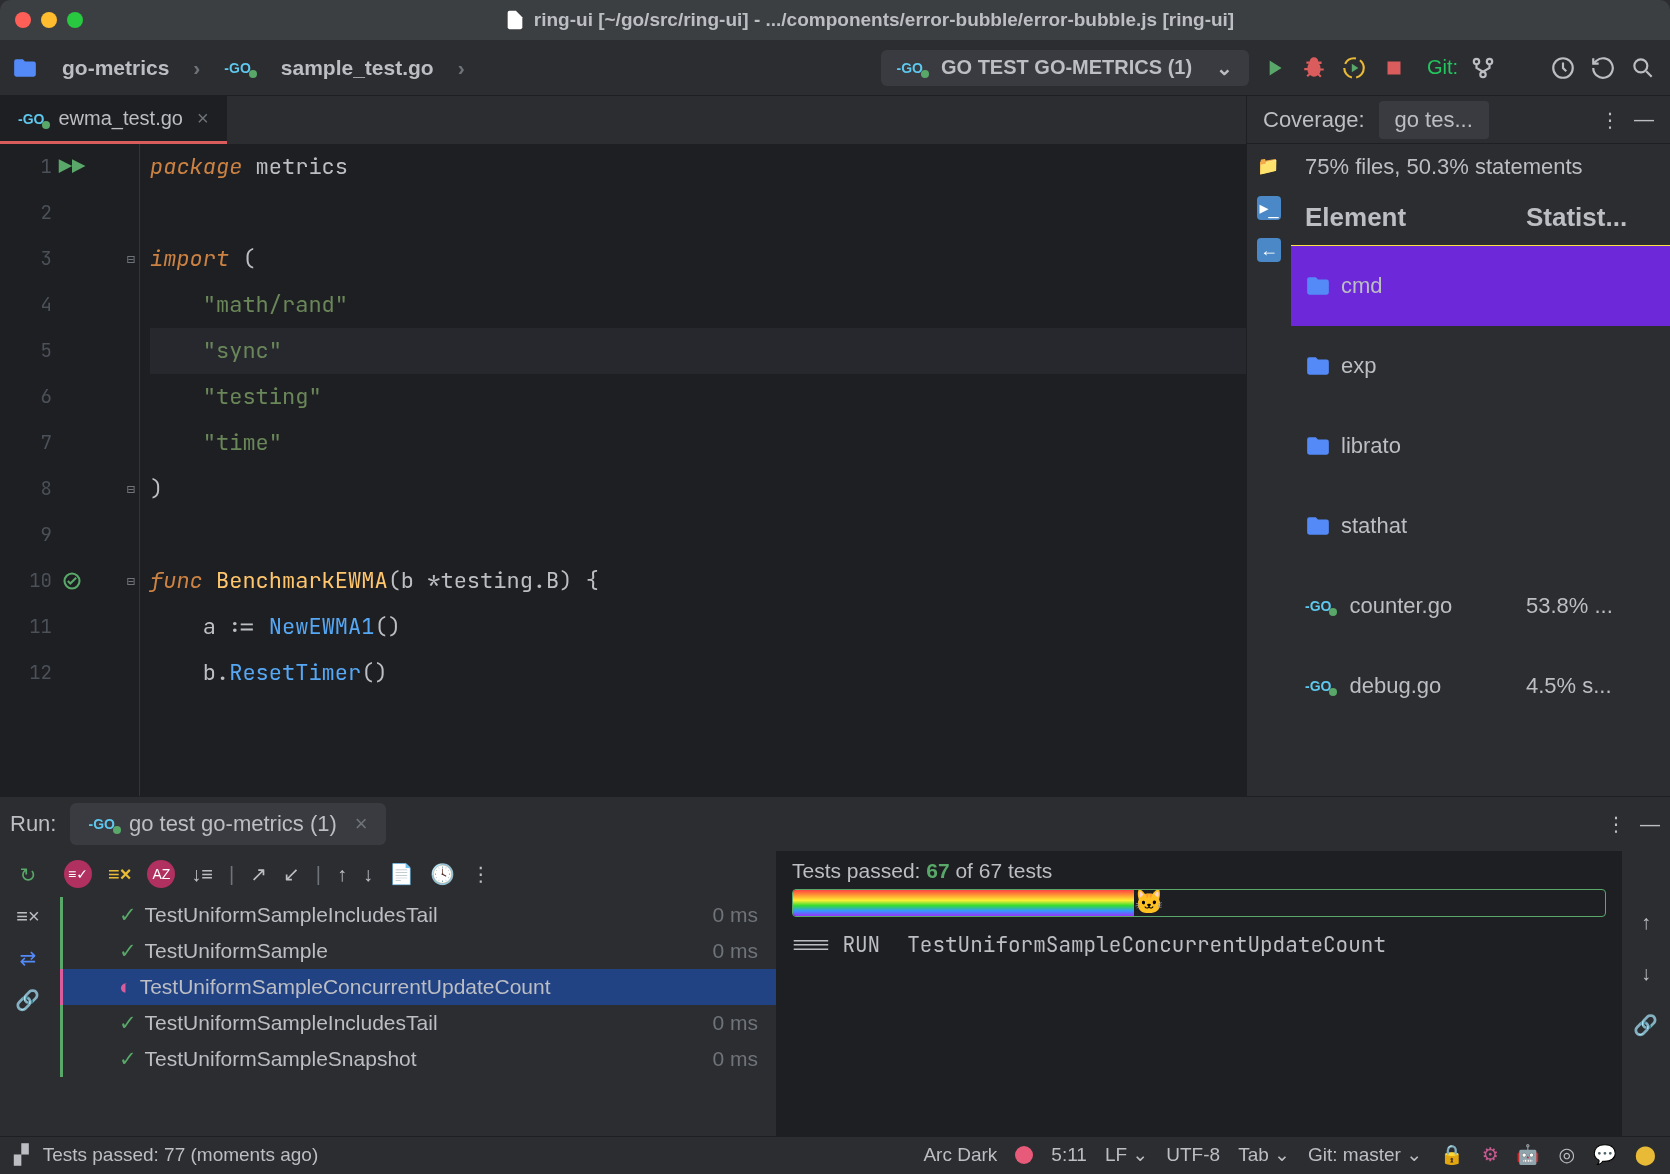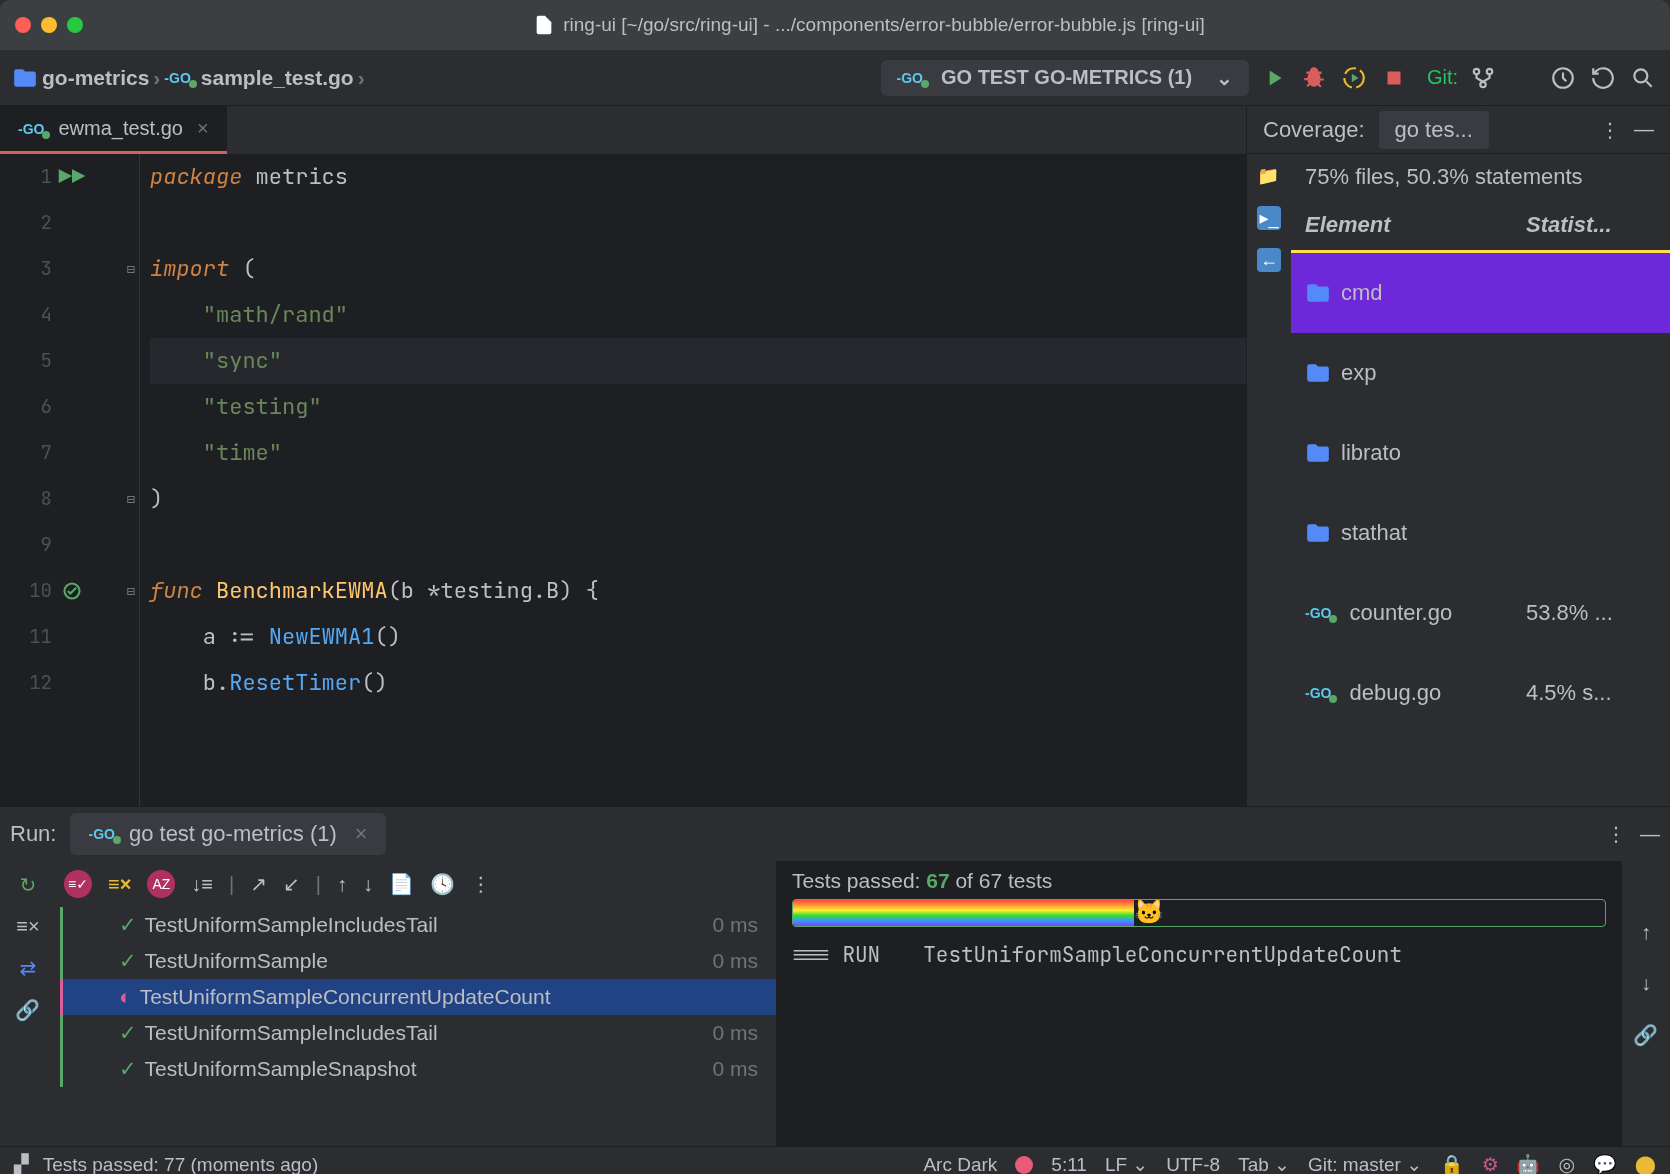--- a/index.html
+++ b/index.html
@@ -13,26 +13,27 @@
     overflow: hidden;
   }
   body {
     transform: scale(1);
     transform-origin: top left;
   }
 
   
   .title-bar {
     background: #3c3f41;
-    height: 50px;
+    height: 40px;
     display: flex;
     align-items: center;
     padding: 4px 15px;
     border-top-left-radius: 10px;
     border-top-right-radius: 10px;
+    font-weight: bold;
   }
   .traffic-lights { display: flex; gap: 10px; }
   .traffic-light { width: 16px; height: 16px; border-radius: 50%; }
   .tl-close { background: #ff5f57; }
   .tl-min { background: #febc2e; }
   .tl-max { background: #28c840; }
   .title-text {
     flex: 1;
     text-align: center;
     color: #bcbec4;
@@ -50,21 +51,21 @@
     background: #2b2d30;
     display: flex;
     align-items: center;
     padding: 0 12px;
     border-bottom: 1px solid #1e1f22;
     gap: 10px;
   }
   .breadcrumb {
     display: flex;
     align-items: center;
-    gap: 4px;
+    gap: 24px;
     font-weight: 600;
     font-size: 21px;
     color: #bcbec4;
     text-align: right;
   }
   .bc-chevron { color: #6f737a; }
   .folder-icon { color: #548af7; }
   .go-icon-small {
     display: inline-flex;
     align-items: center;
@@ -240,23 +241,22 @@
   .cov-content { flex: 1; }
   .cov-summary {
     padding: 10px 14px;
     font-size: 22px;
     color: #bcbec4;
   }
   .cov-table-header {
     display: flex;
     padding: 12px 14px;
     font-weight: 700;
-    font-size: 22px;
-    border-bottom: 3px solid #fde047;
-    font-style: italic;
+    font-size: 26px;
+    border-bottom: 1px solid #fde047;
   }
   .cov-el { flex: 1; }
   .cov-stat { width: 130px; }
   .cov-row {
     display: flex;
     align-items: center;
     padding: 0 14px;
     height: 80px;
     font-size: 22px;
     gap: 10px;
@@ -369,21 +369,21 @@
     width: 42%;
     height: 100%;
     background: linear-gradient(to bottom, #ff4444, #ff9933, #ffee33, #33dd33, #3399ff, #9933ff);
   }
   .nyan {
     position: absolute;
     left: 42%;
     top: -4px;
     font-size: 24px;
   }
-  .out-line { color: #bcbec4; display: flex; gap: 43px; }
+  .out-line { color: #bcbec4; display: flex; gap: 27px; }
   .right-scroll-icons {
     width: 48px;
     display: flex;
     flex-direction: column;
     align-items: center;
     gap: 28px;
     padding-top: 60px;
     color: #bcbec4;
   }
 

